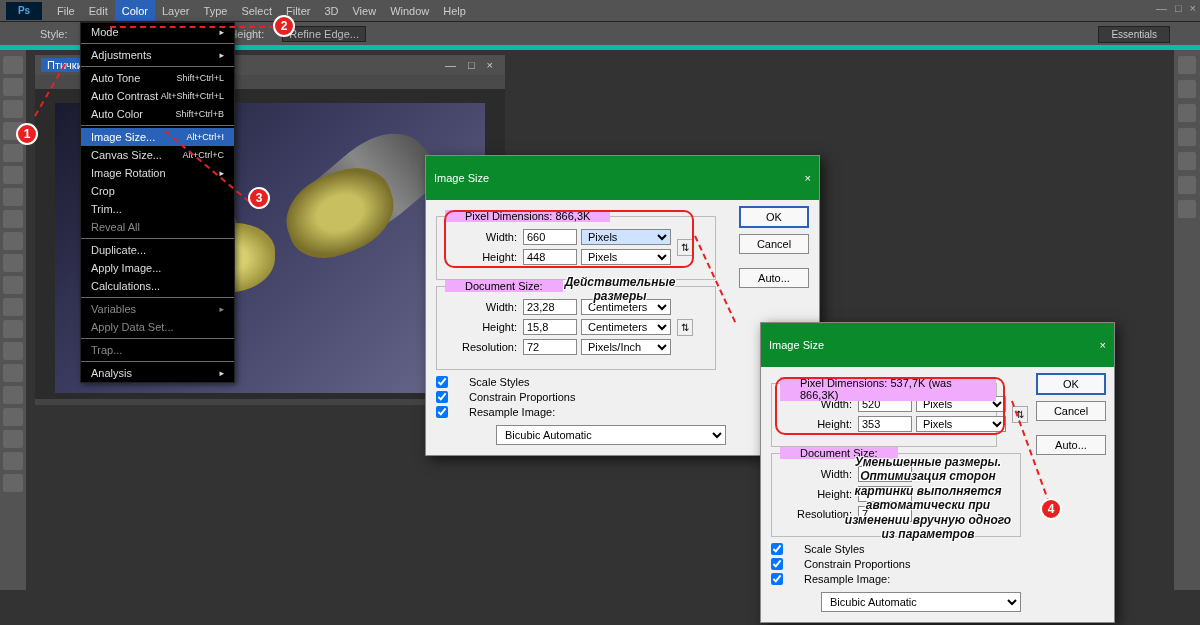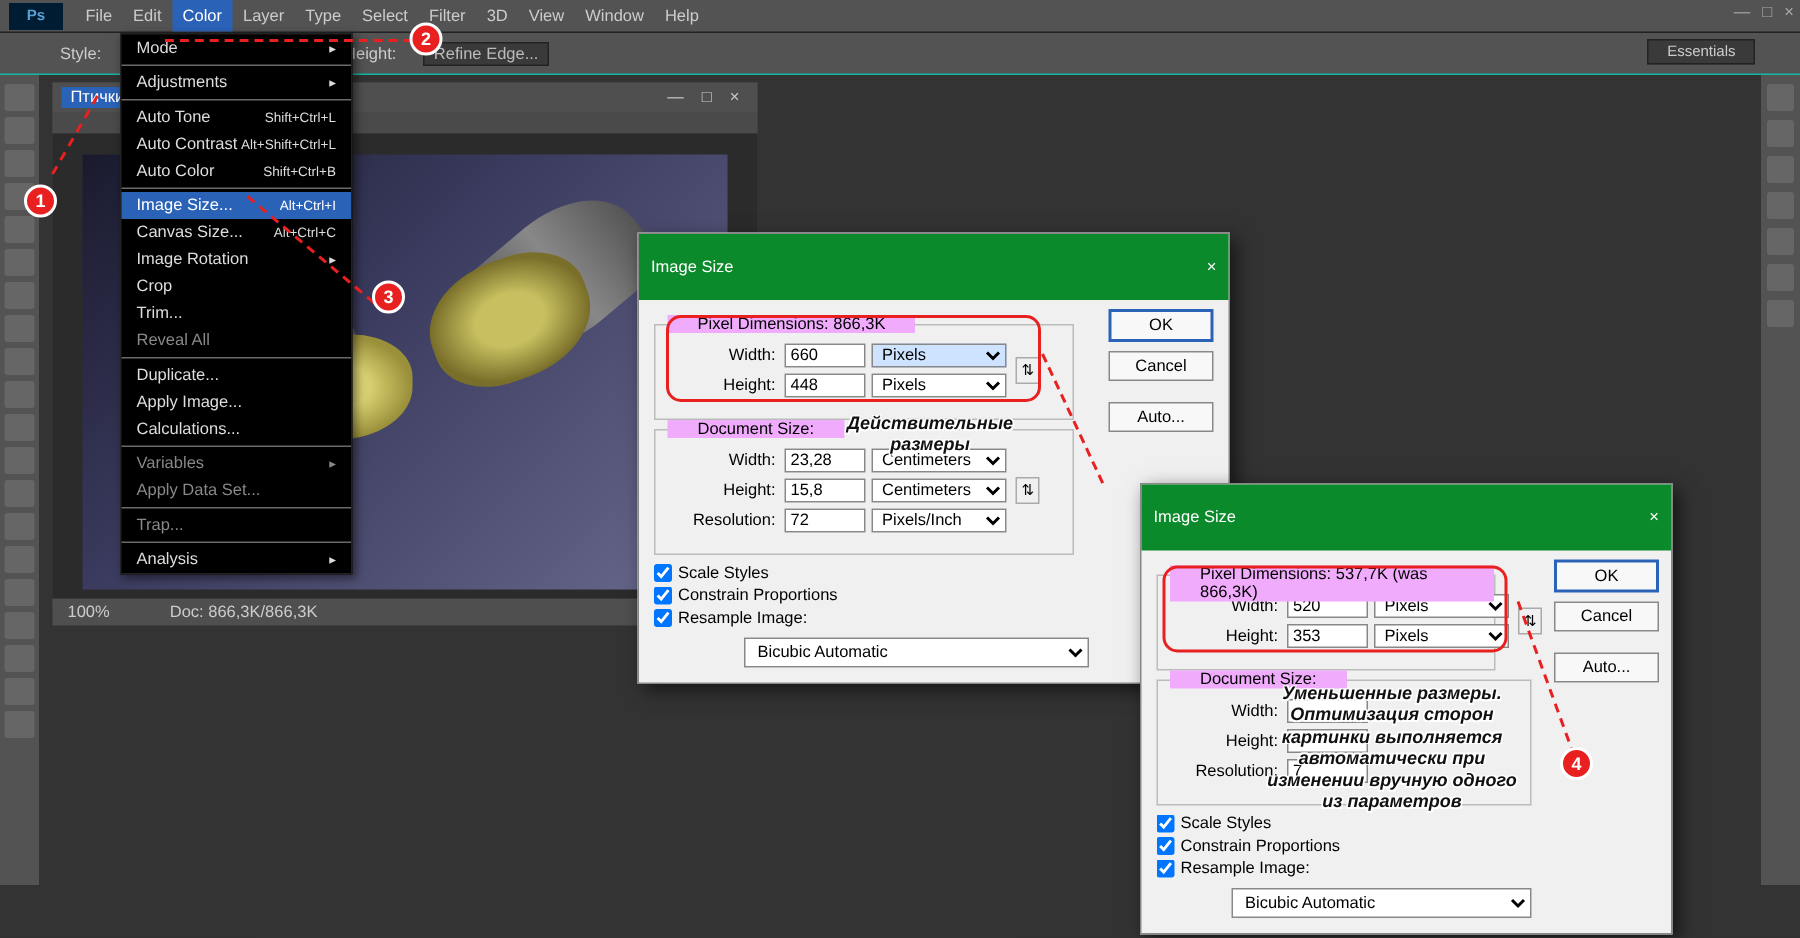--- a/index.html
+++ b/index.html
@@ -1,21 +1,21 @@
 <!DOCTYPE html>
 <html><head>
 <meta charset="utf-8">
 <style>
 *{box-sizing:border-box;margin:0;padding:0;font-family:"Segoe UI",Tahoma,sans-serif;font-size:11px}
 body{background:#333;width:1200px;height:625px;overflow:hidden;position:relative;color:#ccc}
 .menubar{background:#535353;height:22px;display:flex;align-items:center;padding:0 6px;border-bottom:1px solid #222}
 .ps-logo{width:36px;height:18px;background:#001c33;color:#56a2d8;font-weight:bold;display:flex;align-items:center;justify-content:center;margin-right:8px;font-size:10px}
 .menubar span.mi{padding:0 7px;height:100%;display:flex;align-items:center;cursor:pointer}
 .menubar span.mi.open{background:#2a62b8;color:#fff}
-.optbar{background:#535353;height:28px;border-bottom:1px solid #14b8a6;display:flex;align-items:center;padding-left:40px;gap:18px}
+.optbar{background:#535353;height:28px;border-bottom:5px solid #14b8a6;display:flex;align-items:center;padding-left:40px;gap:18px}
 .optbar .sel{background:#3a3a3a;border:1px solid #222;padding:1px 6px;color:#bbb}
 .left-tools{position:absolute;left:0;top:50px;width:26px;background:#535353;height:540px;display:flex;flex-direction:column;gap:4px;padding-top:6px;align-items:center}
 .left-tools div{width:20px;height:18px;background:#666;border-radius:2px}
 .right-tools{position:absolute;right:0;top:50px;width:26px;background:#535353;height:540px;display:flex;flex-direction:column;gap:6px;padding-top:6px;align-items:center}
 .right-tools div{width:18px;height:18px;background:#666;border-radius:2px}
 .ess{position:absolute;right:30px;top:26px;background:#3a3a3a;padding:2px 12px;border:1px solid #222;font-size:10px}
 .wctrl{position:absolute;right:4px;top:2px;display:flex;gap:8px;color:#aaa;font-size:12px}
 .doc{position:absolute;left:35px;top:55px;width:470px;height:350px;background:#444}
 .doc-tab{background:#4f4f4f;height:20px;display:flex;align-items:center;padding:0 6px;font-size:10px}
 .doc-tab .t{background:#2a62b8;color:#fff;padding:1px 6px;margin-right:auto}
@@ -38,21 +38,21 @@
 .dlg-body{padding:10px;position:relative}
 .fs{border:1px solid #bbb;margin:6px 0;padding:8px 10px 10px;position:relative}
 .fs-l{position:absolute;top:-7px;left:8px;background:#f0abfc;padding:0 20px;font-size:11px}
 .frow{display:flex;align-items:center;margin:4px 0;gap:4px}
 .frow label{width:70px;text-align:right;margin-right:2px}
 .frow input[type=text]{width:54px;border:1px solid #888;padding:1px 3px;background:#fff;font-size:11px}
 .frow select{width:90px;border:1px solid #888;background:#fff;font-size:11px;padding:0 2px}
 .btn{width:70px;padding:3px 0;border:1px solid #888;background:#f8f8f8;text-align:center;margin-bottom:6px;cursor:pointer}
 .btn.def{border:2px solid #2a62b8}
 .link-ic{border:1px solid #aaa;padding:2px 3px;font-size:10px;margin-left:6px}
-.cb{display:flex;align-items:center;gap:4px;margin:3px 0}
+.cb{display:flex;align-items:center;gap:21px;margin:3px 0}
 .cb input{width:12px;height:12px}
 .resamp{width:230px;border:1px solid #888;background:#fff;padding:2px 4px;margin-top:4px;font-size:11px}
 .hl{border:2px solid #e82020;border-radius:10px;position:absolute;pointer-events:none}
 .badge{width:22px;height:22px;border-radius:50%;background:#e82020;color:#fff;font-weight:bold;display:flex;align-items:center;justify-content:center;position:absolute;z-index:20;border:2px solid #fff;font-size:12px}
 .arrow-line{position:absolute;border-top:2px dashed #e82020;transform-origin:left center;z-index:15}
 .ann{position:absolute;font-style:italic;font-weight:bold;color:#111;text-shadow:1px 1px 0 #fff,-1px -1px 0 #fff,1px -1px 0 #fff,-1px 1px 0 #fff;z-index:18;text-align:center;line-height:1.2;font-size:12px}
 </style>
 </head>
 <body>
 
@@ -127,24 +127,20 @@
   </div>
   <div class="ruler"></div>
   <div class="doc-body">
     <div class="bird-img">
       <div class="wing" style="left:90px;top:60px;transform:rotate(-60deg)"></div>
       <div class="wing" style="left:280px;top:20px;transform:rotate(50deg)"></div>
       <div class="bird b1"></div>
         <div class="bird b2"></div>
     </div>
   </div>
-  <div class="doc-stat">
-    <span>100%</span>
-    <span>Doc: 866,3K/866,3K</span>
-  </div>
 </div>
 
 <div class="menu-drop" id="menu-drop">
     <div class="row arr">
       <span>Mode</span>
     </div>
     <hr>
     <div class="row arr">
       <span>Adjustments</span>
     </div>

